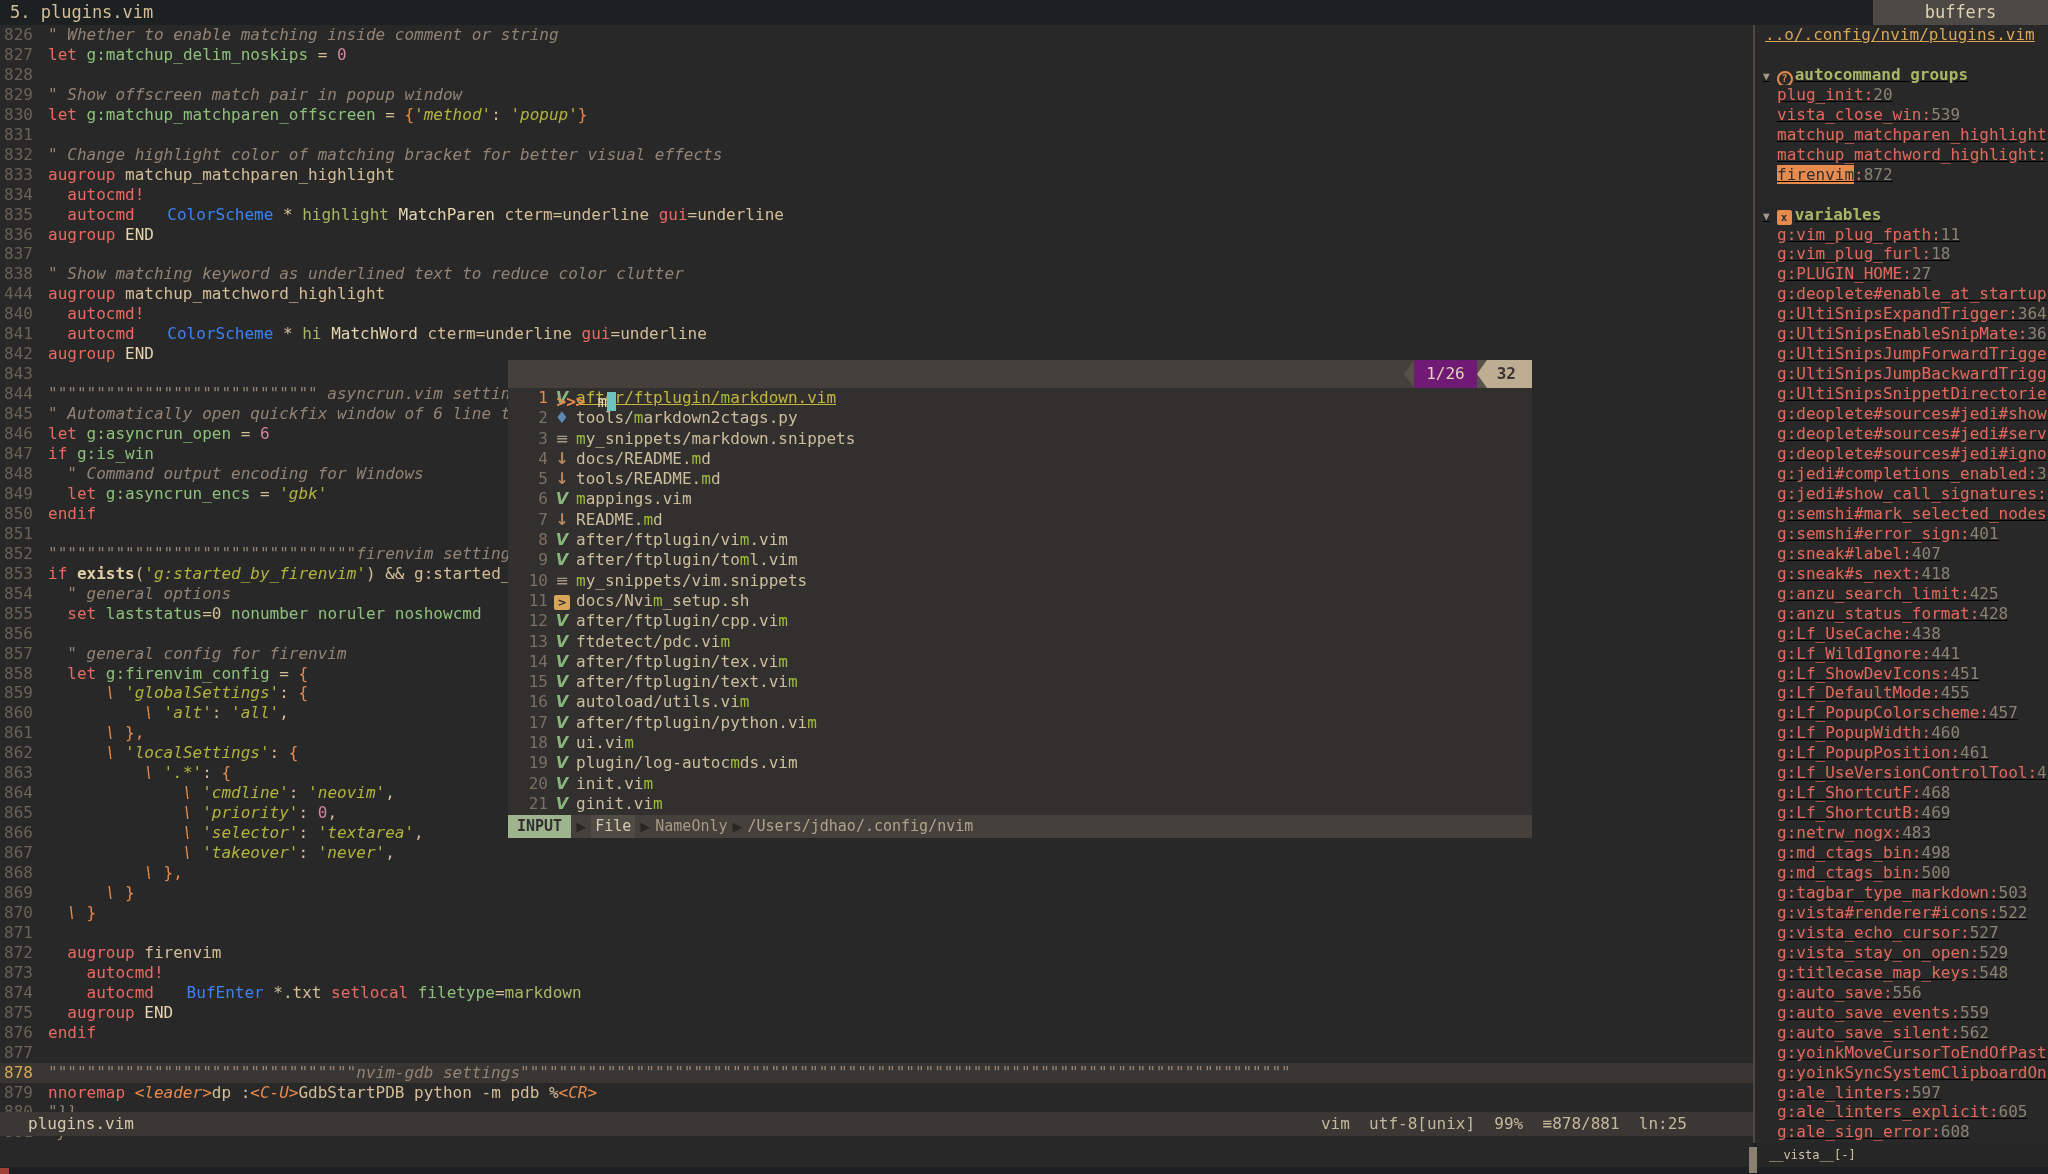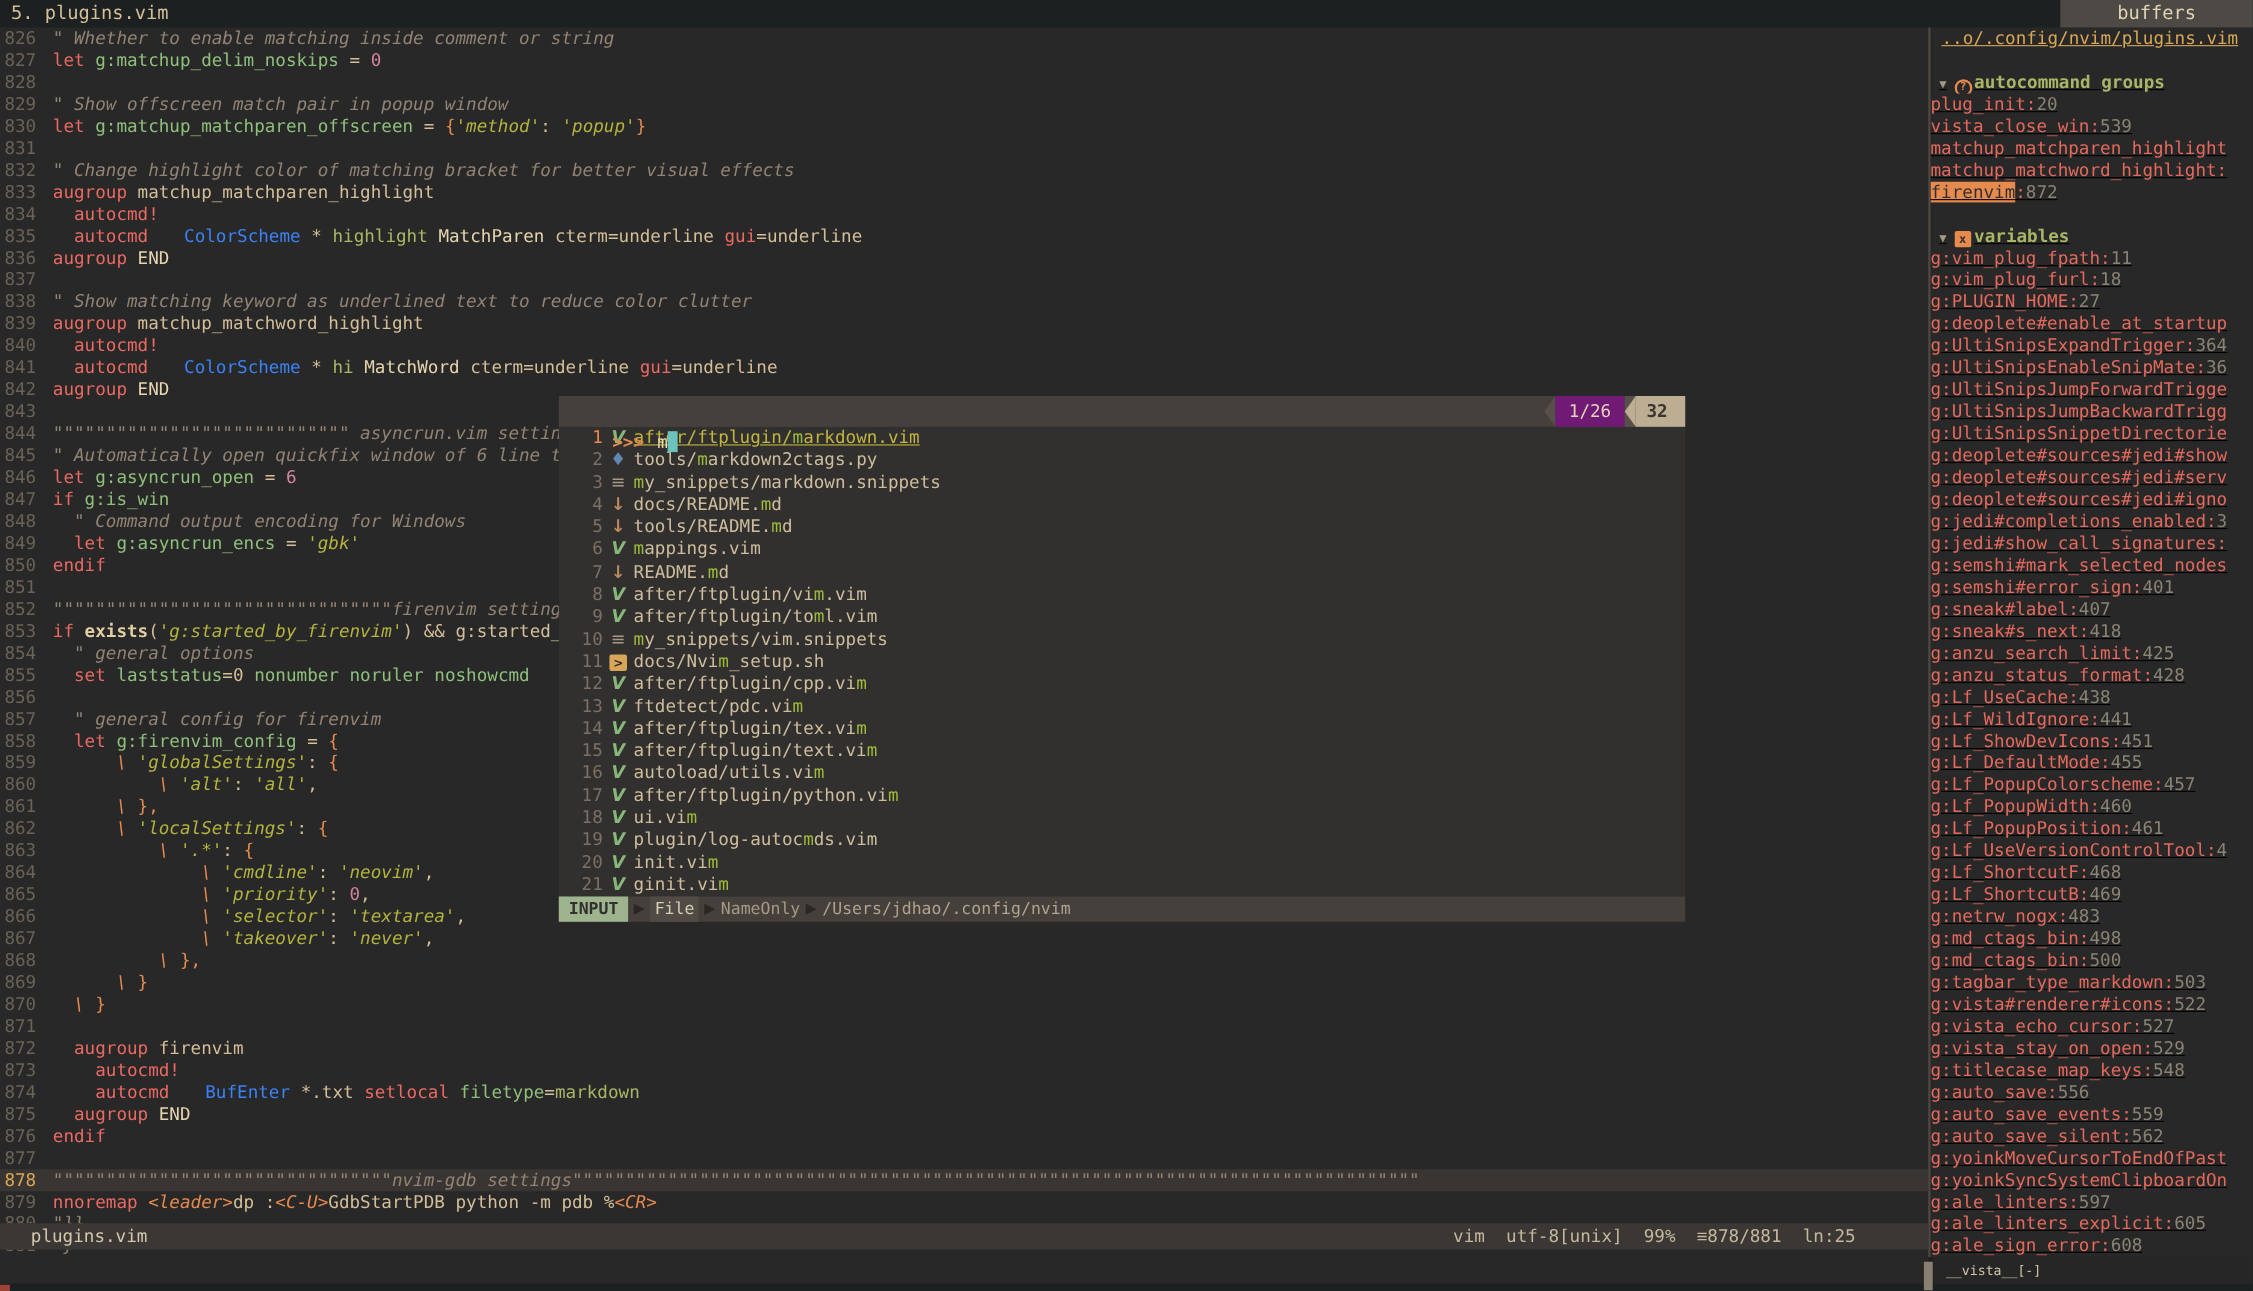--- a/index.html
+++ b/index.html
@@ -68,21 +68,21 @@
   .v-row{height:19.96px;line-height:19.96px;white-space:pre;overflow:hidden;text-decoration:underline;}
   .v-path{color:#d8a657;padding-left:10px;}
   .v-header{padding-left:8px;}
   .v-arrow{color:#a89984;font-size:11px;margin-right:7px;}
   .v-title{color:#a9b665;font-weight:bold;}
   .vq{display:inline-block;width:16px;height:16px;box-sizing:border-box;border:2px solid #e78a4e;
       border-radius:50%;color:#e78a4e;font-size:10px;line-height:12px;text-align:center;
       font-weight:bold;vertical-align:-2px;margin-right:2px;}
   .vx{display:inline-block;width:15px;height:15px;background:#e78a4e;border-radius:2px;color:#32302f;
       font-size:11px;line-height:15px;text-align:center;font-weight:bold;vertical-align:-1px;margin-right:3px;}
-  .v-item{}
+  .v-item{padding-left:22px;}
   .v-name{color:#e4695c;}
   .v-num{color:#8a8374;}
   .v-hl{background:#e78a4e;color:#32302f;}
   
   #statusline{position:absolute;left:0;top:1112px;width:1753px;height:24px;background:#3a3734;
               font-size:16px;line-height:24px;}
   #status-left{position:absolute;left:28px;color:#d6c8ac;}
   #status-right{position:absolute;right:66px;color:#c5b79b;white-space:pre;}
   #status-gap{position:absolute;left:1753px;top:1143px;width:4px;height:24px;background:#1d2021;}
   #vista-status{position:absolute;left:1757px;top:1143px;width:291px;height:24px;background:#262626;
@@ -107,21 +107,21 @@
       <div class="ed-line"><span class="ln">829</span><span class="code"><span class="tok-cm">" Show offscreen match pair in popup window</span></span></div>
       <div class="ed-line"><span class="ln">830</span><span class="code"><span class="tok-kw">let</span><span class="tok-fg"> </span><span class="tok-id">g:matchup_matchparen_offscreen</span><span class="tok-fg"> = </span><span class="tok-br">{</span><span class="tok-str">'method'</span><span class="tok-fg">: </span><span class="tok-str">'popup'</span><span class="tok-br">}</span></span></div>
       <div class="ed-line"><span class="ln">831</span><span class="code"></span></div>
       <div class="ed-line"><span class="ln">832</span><span class="code"><span class="tok-cm">" Change highlight color of matching bracket for better visual effects</span></span></div>
       <div class="ed-line"><span class="ln">833</span><span class="code"><span class="tok-kw">augroup</span><span class="tok-fg"> matchup_matchparen_highlight</span></span></div>
       <div class="ed-line"><span class="ln">834</span><span class="code"><span class="tok-fg">  </span><span class="tok-kw">autocmd!</span></span></div>
       <div class="ed-line"><span class="ln">835</span><span class="code"><span class="tok-fg">  </span><span class="tok-kw">autocmd</span><span class="tok-fg"> </span><span class="tok-ev">ColorScheme</span><span class="tok-fg"> * </span><span class="tok-fn">highlight</span><span class="tok-fg"> </span><span class="tok-lt">MatchParen</span><span class="tok-fg"> cterm=underline </span><span class="tok-kw">gui</span><span class="tok-fg">=underline</span></span></div>
       <div class="ed-line"><span class="ln">836</span><span class="code"><span class="tok-kw">augroup</span><span class="tok-fg"> </span><span class="tok-lt">END</span></span></div>
       <div class="ed-line"><span class="ln">837</span><span class="code"></span></div>
       <div class="ed-line"><span class="ln">838</span><span class="code"><span class="tok-cm">" Show matching keyword as underlined text to reduce color clutter</span></span></div>
-      <div class="ed-line"><span class="ln">839</span><span class="code"><span class="tok-kw">augroup</span><span class="tok-fg"> matchup_matchword_highlight</span></span></div>
+      <div class="ed-line"><span class="ln">444</span><span class="code"><span class="tok-kw">augroup</span><span class="tok-fg"> matchup_matchword_highlight</span></span></div>
       <div class="ed-line"><span class="ln">840</span><span class="code"><span class="tok-fg">  </span><span class="tok-kw">autocmd!</span></span></div>
       <div class="ed-line"><span class="ln">841</span><span class="code"><span class="tok-fg">  </span><span class="tok-kw">autocmd</span><span class="tok-fg"> </span><span class="tok-ev">ColorScheme</span><span class="tok-fg"> * </span><span class="tok-fn">hi</span><span class="tok-fg"> </span><span class="tok-lt">MatchWord</span><span class="tok-fg"> cterm=underline </span><span class="tok-kw">gui</span><span class="tok-fg">=underline</span></span></div>
       <div class="ed-line"><span class="ln">842</span><span class="code"><span class="tok-kw">augroup</span><span class="tok-fg"> </span><span class="tok-lt">END</span></span></div>
       <div class="ed-line"><span class="ln">843</span><span class="code"></span></div>
       <div class="ed-line"><span class="ln">844</span><span class="code"><span class="tok-cm">""""""""""""""""""""""""""""</span><span class="tok-cm"> asyncrun.vim settings </span><span class="tok-cm">""""""""""""""""""""""""""""</span></span></div>
       <div class="ed-line"><span class="ln">845</span><span class="code"><span class="tok-cm">" Automatically open quickfix window of 6 line tall</span></span></div>
       <div class="ed-line"><span class="ln">846</span><span class="code"><span class="tok-kw">let</span><span class="tok-fg"> </span><span class="tok-id">g:asyncrun_open</span><span class="tok-fg"> = </span><span class="tok-num">6</span></span></div>
       <div class="ed-line"><span class="ln">847</span><span class="code"><span class="tok-kw">if</span><span class="tok-fg"> </span><span class="tok-id">g:is_win</span></span></div>
       <div class="ed-line"><span class="ln">848</span><span class="code"><span class="tok-fg">  </span><span class="tok-cm">" Command output encoding for Windows</span></span></div>
       <div class="ed-line"><span class="ln">849</span><span class="code"><span class="tok-fg">  </span><span class="tok-kw">let</span><span class="tok-fg"> </span><span class="tok-id">g:asyncrun_encs</span><span class="tok-fg"> = </span><span class="tok-str">'gbk'</span></span></div>

